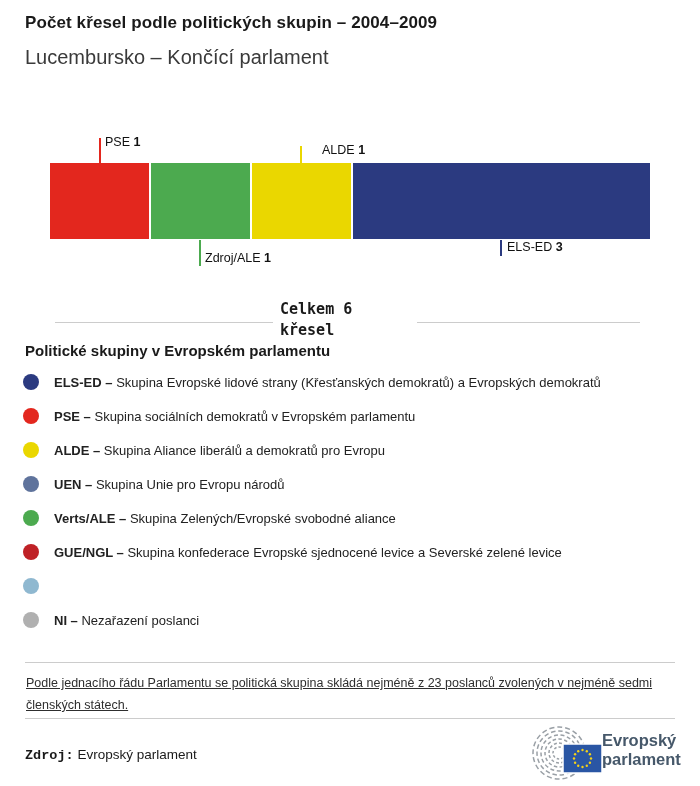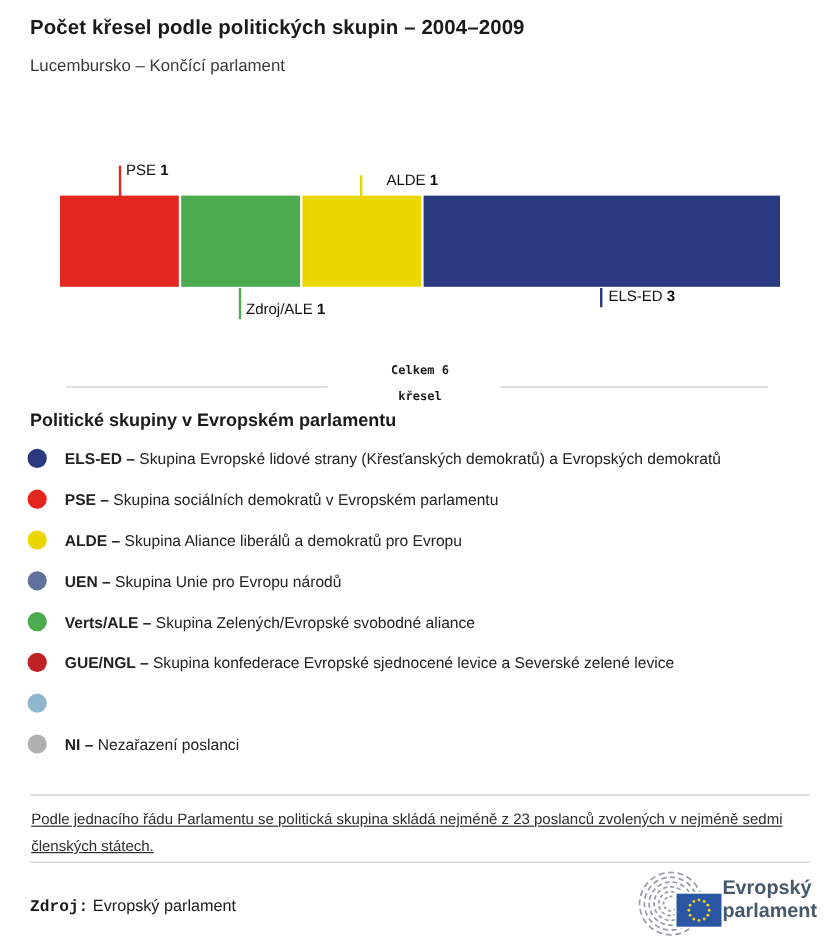--- a/index.html
+++ b/index.html
@@ -2,30 +2,30 @@
 <html lang="cs"><head>
 <meta charset="utf-8">
 <style>
   html,body{margin:0;padding:0;background:#fff;}
   #page{
     position:relative;width:700px;height:786px;background:#ffffff;
     font-family:"Liberation Sans",sans-serif;color:#1a1a1a;overflow:hidden;
   }
   .abs{position:absolute;}
   #title{left:25px;top:13px;font-size:17px;font-weight:700;letter-spacing:.1px;}
-  #subtitle{left:25px;top:46px;font-size:14px;font-weight:400;color:#3a3a3a;}
+  #subtitle{left:25px;top:46px;font-size:20px;font-weight:400;color:#3a3a3a;}
   #bar{left:50px;top:163px;width:600px;height:76px;display:flex;gap:2px;}
   #bar .seg{height:100%;}
   .tick{position:absolute;width:1.5px;}
   .seg-label{position:absolute;font-size:12.5px;color:#111;white-space:nowrap;}
   .seg-label b{font-weight:700;}
   .total-line{height:1px;background:#cccccc;top:322px;}
   #total-text{
-    left:280px;top:299px;width:140px;text-align:center;
-    font-family:"DejaVu Sans Mono",monospace;font-weight:700;font-size:10px;line-height:21px;
+    left:280px;top:299px;width:140px;
+    font-family:"DejaVu Sans Mono",monospace;font-weight:700;font-size:15px;line-height:21px;
   }
   #legend-heading{left:25px;top:342px;font-size:15px;font-weight:700;}
   #legend-list{left:23px;top:365px;width:660px;}
   .legend-row{height:34px;display:flex;align-items:center;}
   .legend-dot{width:16px;height:16px;border-radius:50%;flex:0 0 16px;margin-right:15px;}
   .legend-text{font-size:13px;color:#222;white-space:nowrap;}
   .legend-text b{font-weight:700;}
   .divider{left:25px;width:650px;height:1px;background:#cccccc;}
   #footnote{left:26px;top:672px;width:630px;font-size:12.5px;line-height:22px;color:#2e2e2e;text-decoration:underline;}
   #source{left:25px;top:747px;font-size:13.5px;}

